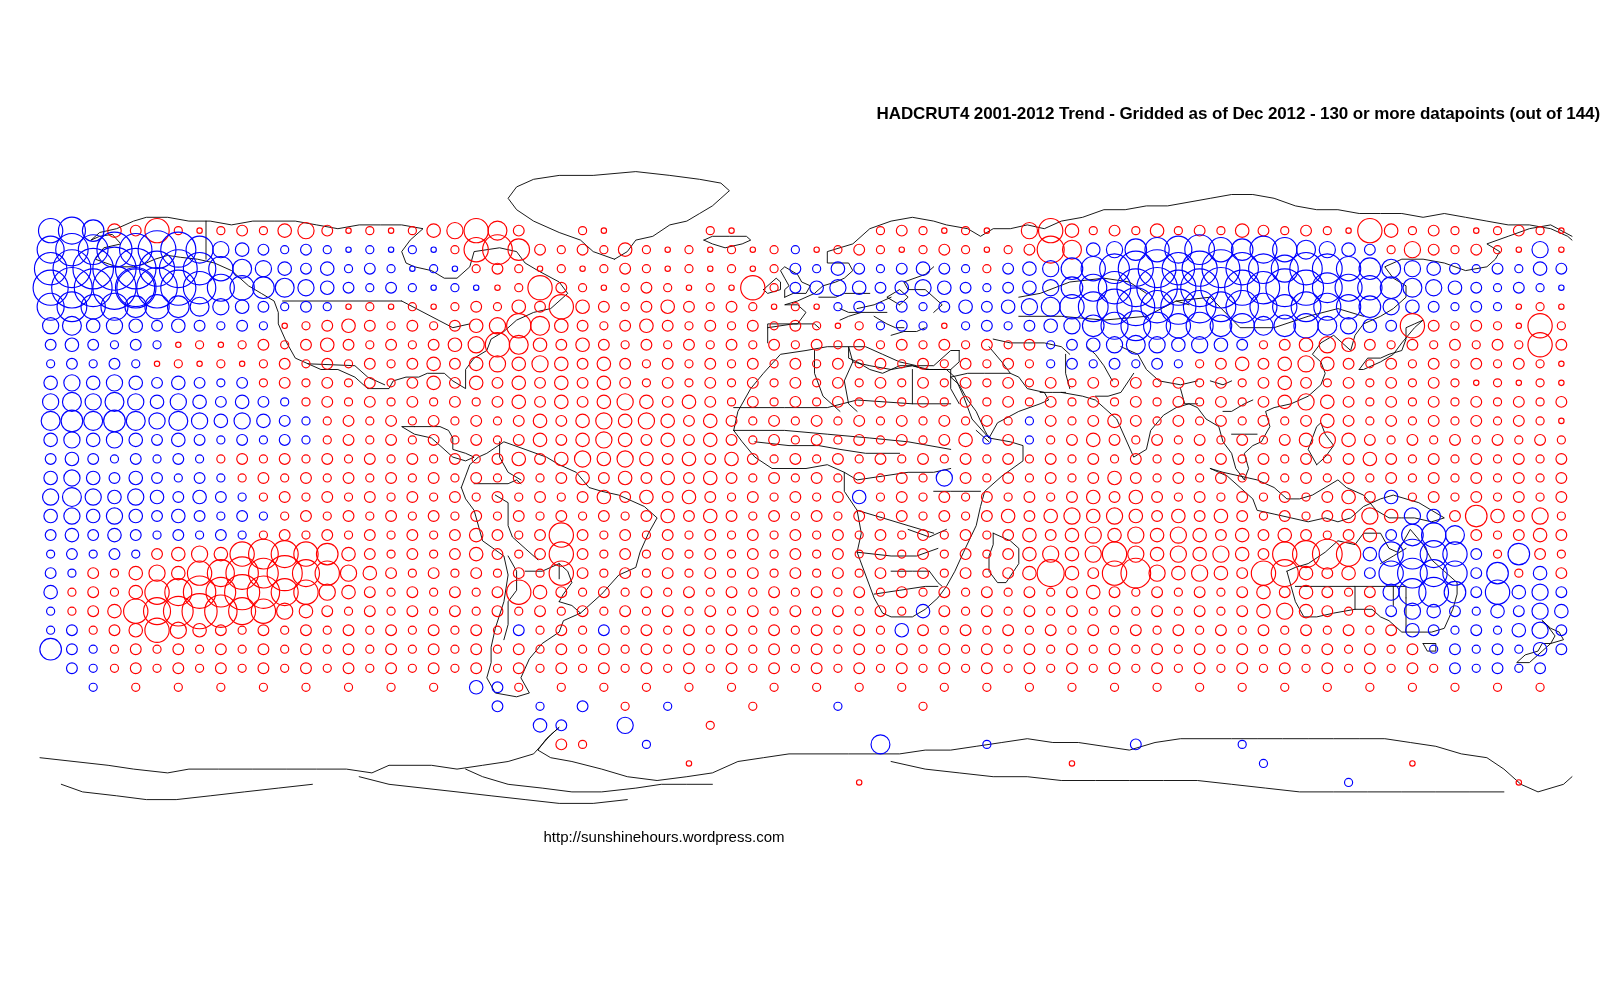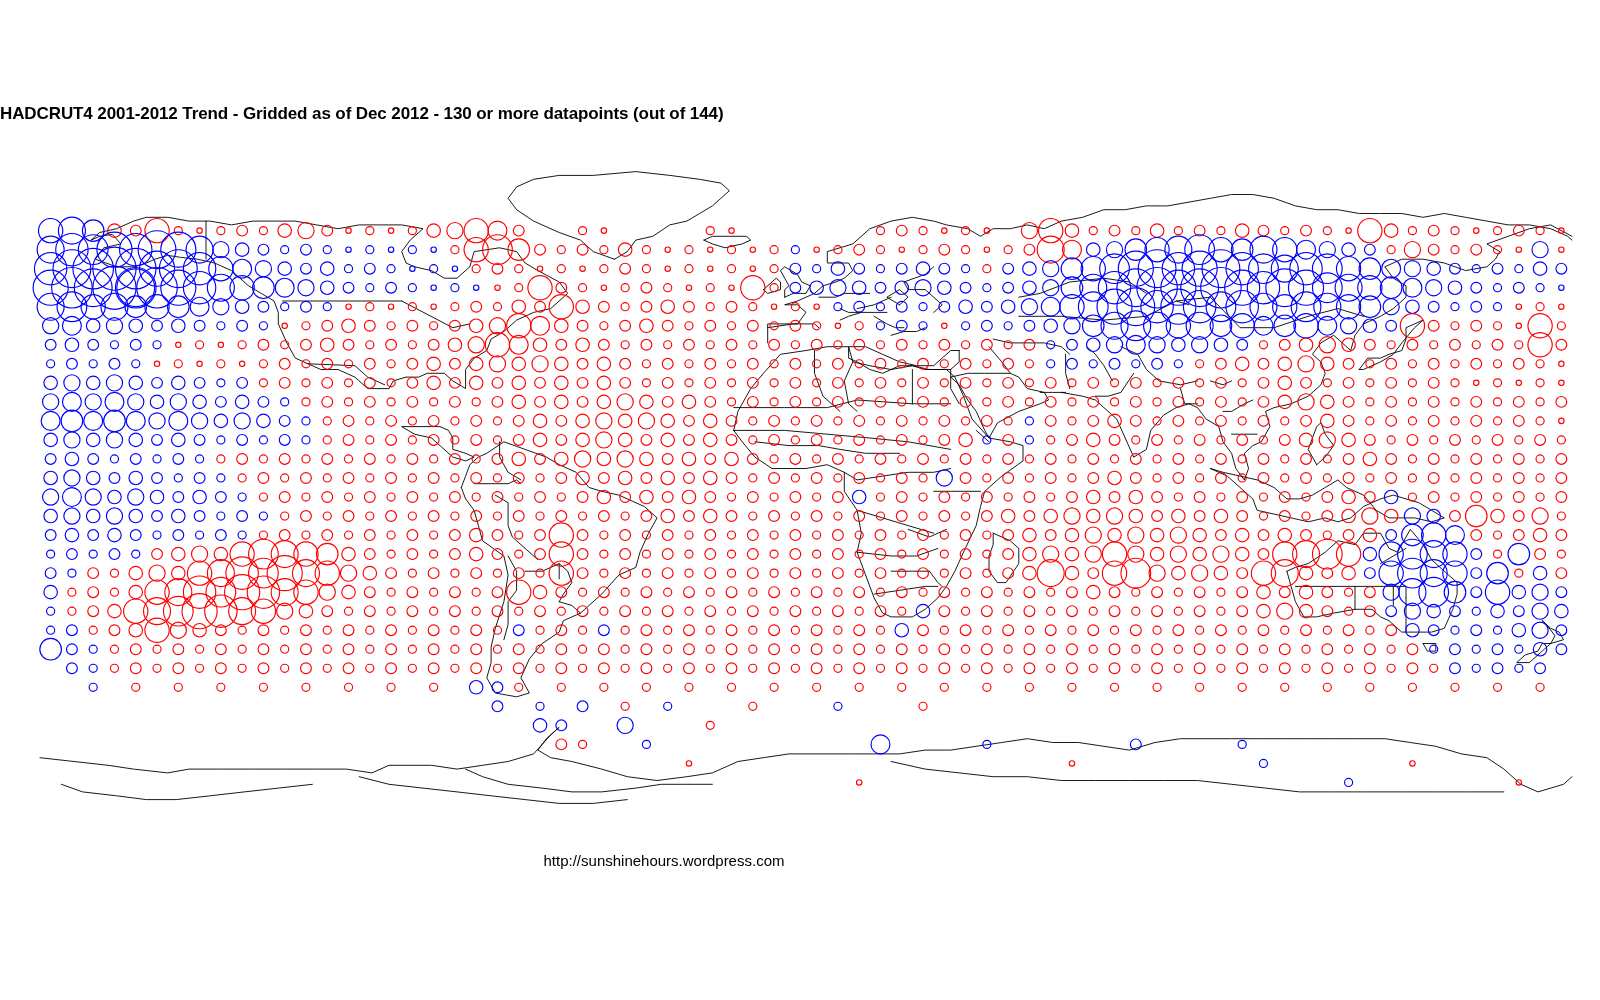--- a/index.html
+++ b/index.html
@@ -18,31 +18,31 @@
     position: absolute;
     left: 0; top: 0;
     width: 1600px;
     height: 1000px;
   }
   #chart-title {
     position: absolute;
     left: 0;
     top: 104px;
     width: 1600px;
-    text-align: left;
+    text-align: right;
     font-size: 17px;
     font-weight: bold;
     color: #000000;
     letter-spacing: -0.1px;
     white-space: nowrap;
   }
   #chart-footer {
     position: absolute;
     left: 0;
-    top: 852px;
+    top: 828px;
     width: 1328px;
     text-align: center;
     font-size: 15px;
     font-weight: normal;
     color: #000000;
   }
   #map-svg {
     position: absolute;
     left: 0;
     top: 0;

